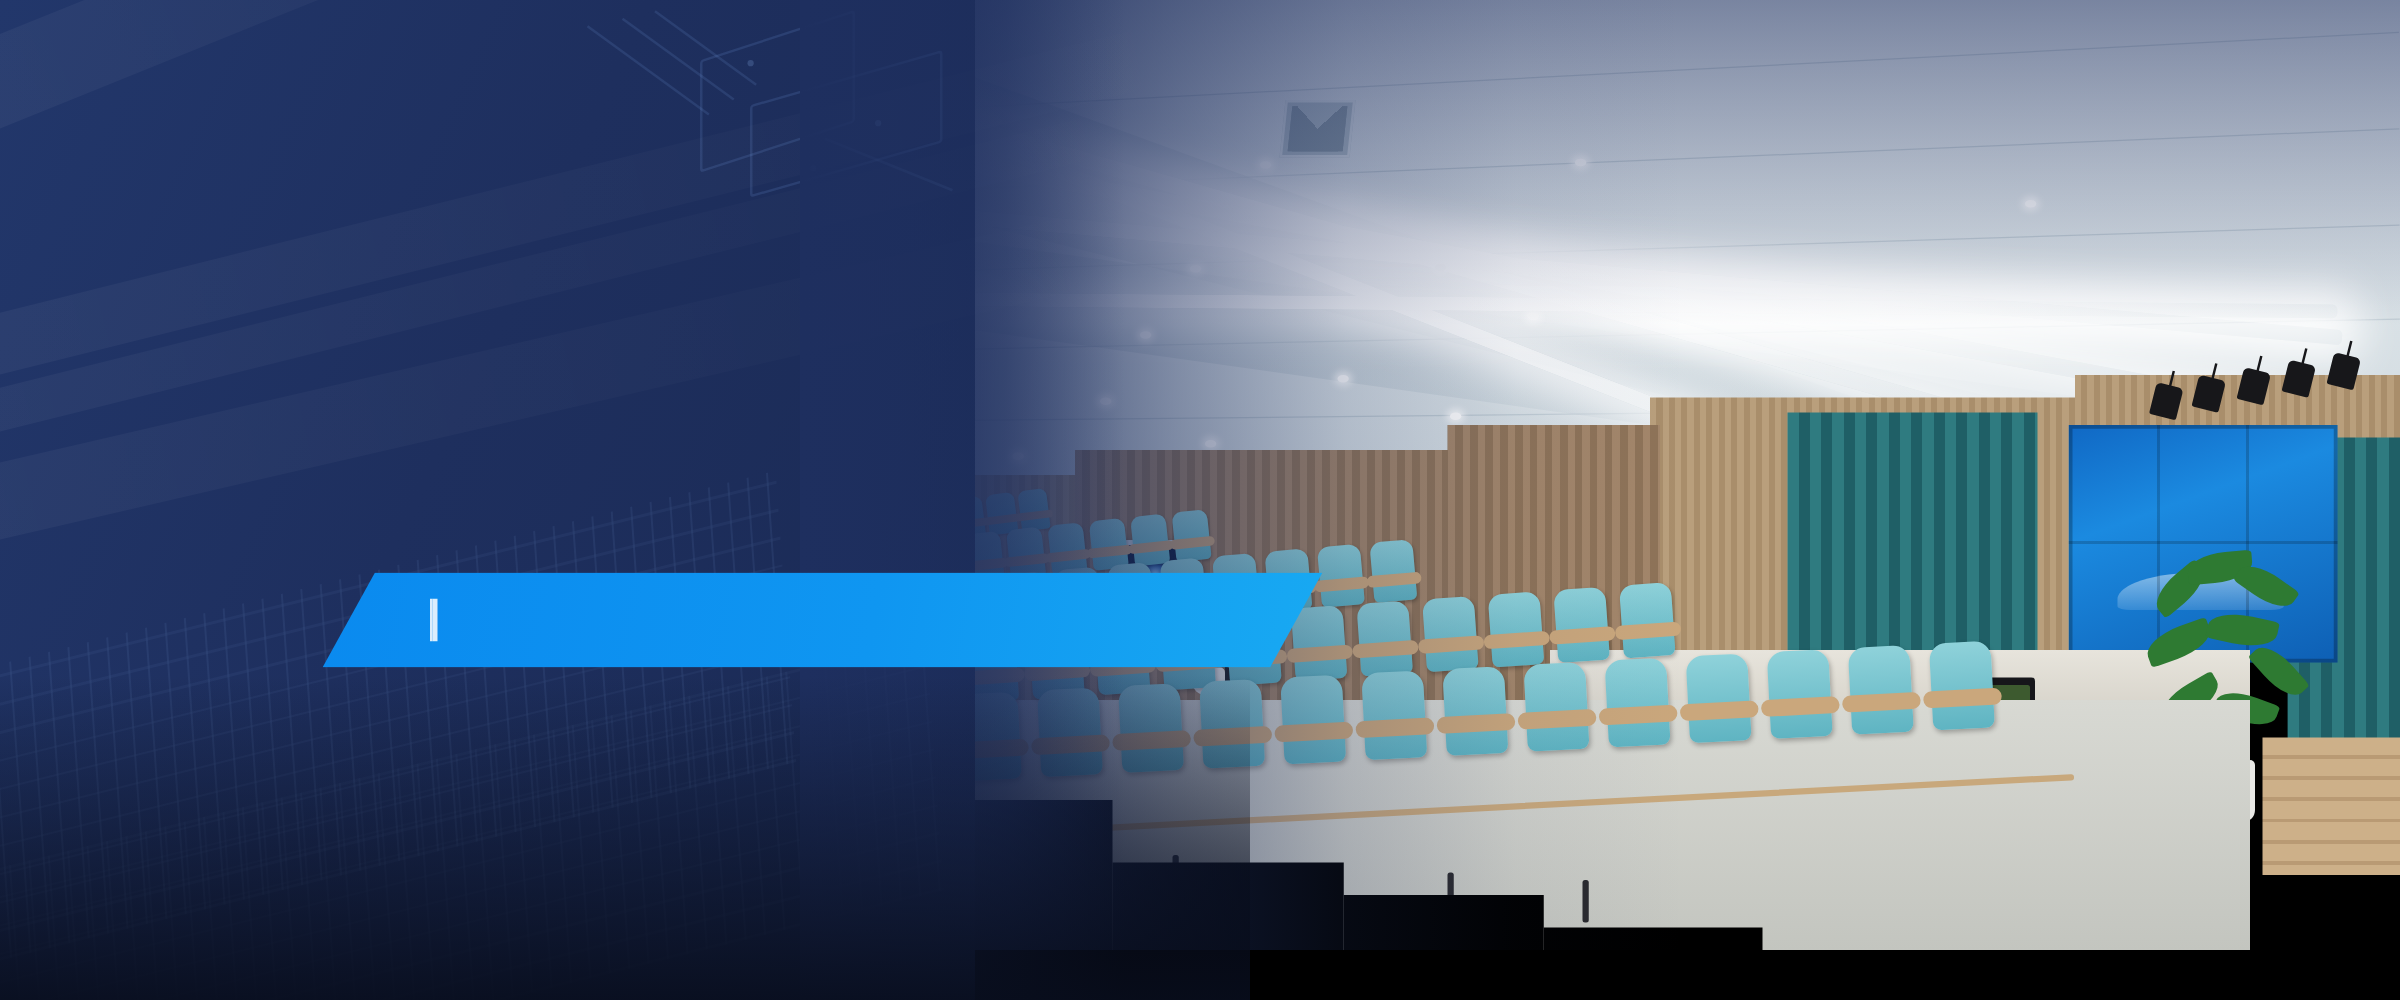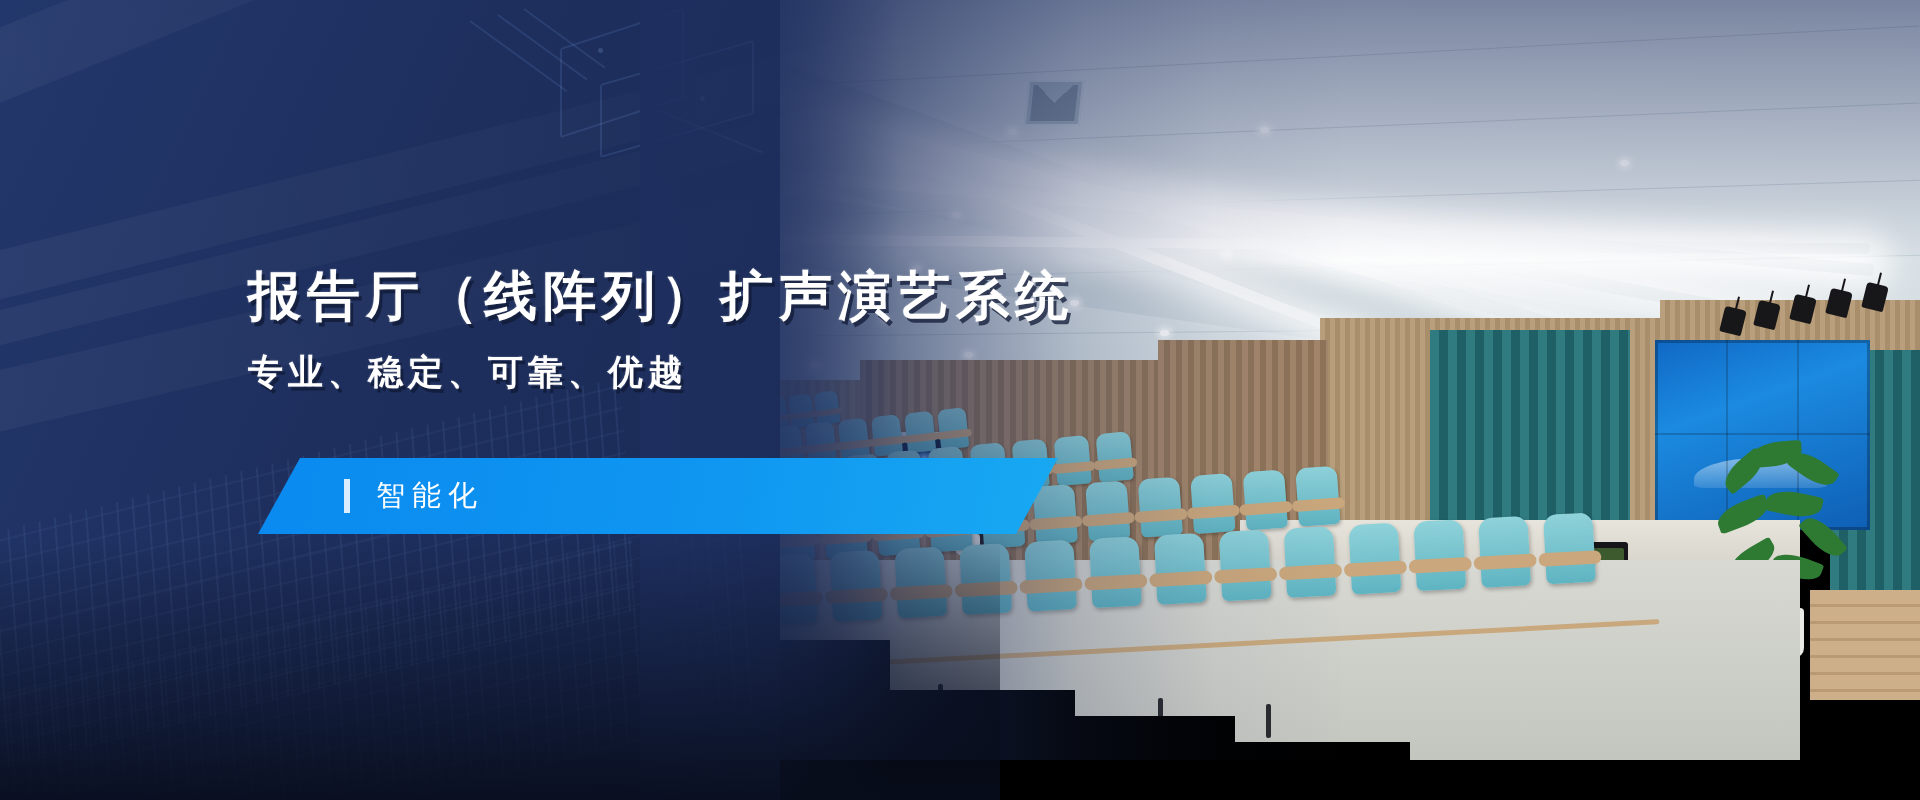--- a/index.html
+++ b/index.html
@@ -497,27 +497,22 @@
     <div class="streak" style="left:-240px;top:370px;width:1200px;height:34px;transform:rotate(-14deg);"></div>
     <div class="streak" style="left:-260px;top:430px;width:1200px;height:60px;transform:rotate(-13deg);"></div>
     <div class="streak" style="left:-180px;top:100px;width:1000px;height:70px;transform:rotate(-22deg);"></div>
 
     <div class="pcb" style="left:-120px;top:470px;width:760px;height:230px;"></div>
     <div class="pcb" style="left:-60px;top:610px;width:820px;height:200px;opacity:.11;"></div>
   </div>
   <div class="panel-fadeR"></div>
   <div class="bottom-dark"></div>
 
-  <div class="copy">
-    <div class="title">报告厅（线阵列）扩声演艺系统</div>
-    <div class="subtitle">专业、稳定、可靠、优越</div>
-  </div>
 
   <div class="feat">
     <div class="feat-inner">
       <div class="feat-sep"></div>
       <div class="feat-sep"></div>
       <div class="feat-sep"></div>
-      <div class="feat-item">智能化</div>
     </div>
   </div>
 
 </div>
 
 </body></html>

